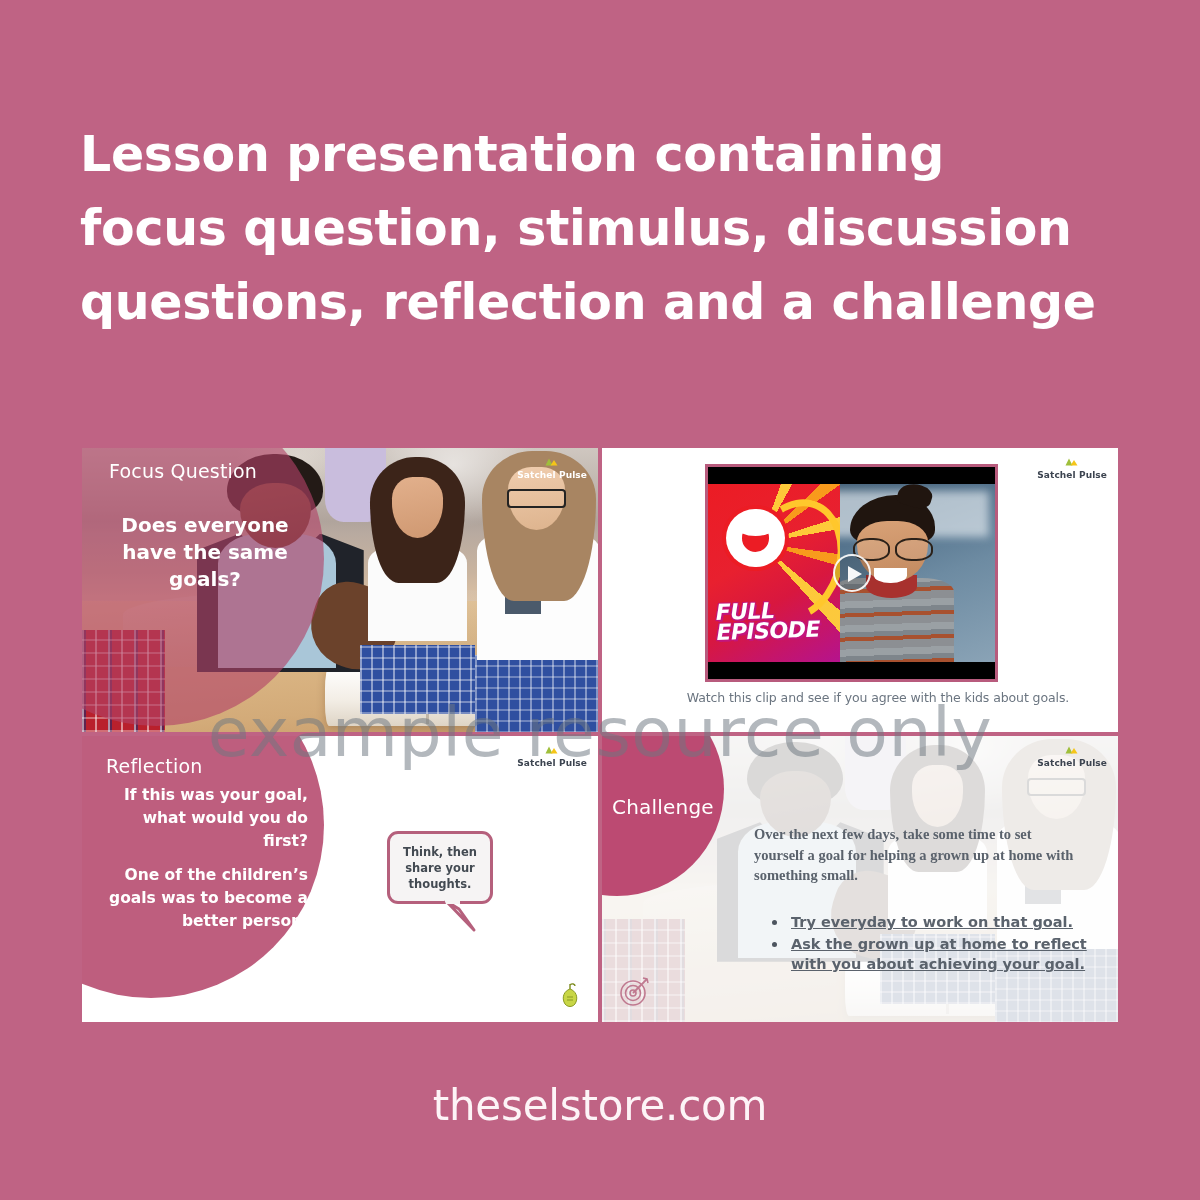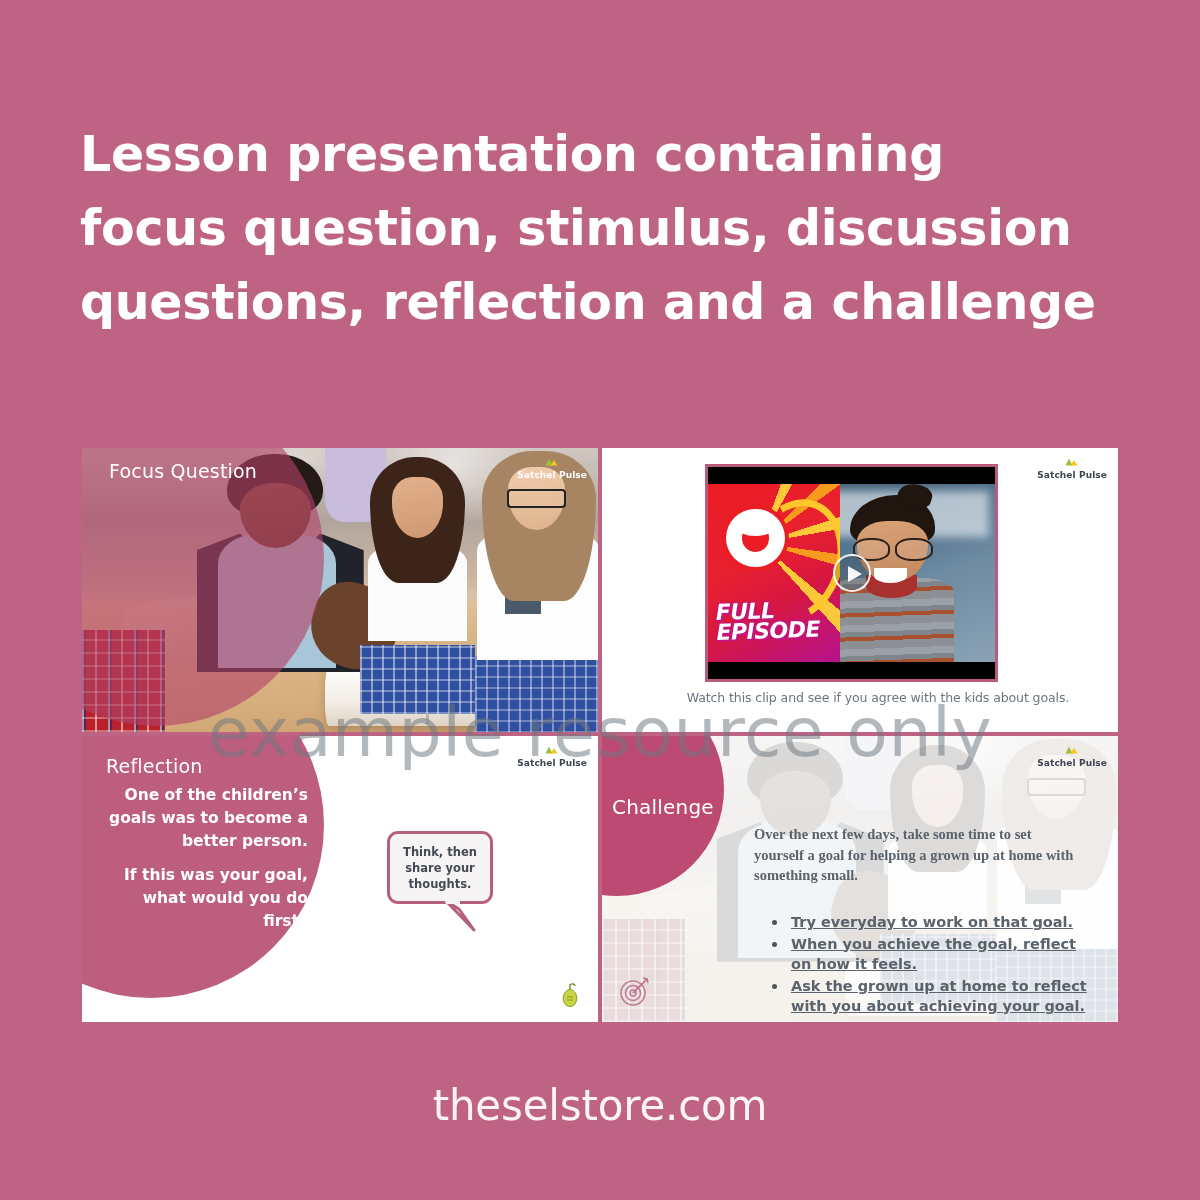--- a/index.html
+++ b/index.html
@@ -660,20 +660,25 @@
             <div class="face"></div>
             <div class="glasses"></div>
         </div>
         <div class="photo-plaid-left"></div>
       </div>
 
       <div class="focus-circle"></div>
 
       <div class="slide-label label-focus">Focus Question</div>
 
+      <div class="focus-question-text">
+        <div>Does everyone</div>
+        <div>have the same</div>
+        <div>goals?</div>
+      </div>
 
       <div class="brand">
         <svg class="brand-mark" viewBox="0 0 28 18">
           <polygon points="1,17 8,3 15,17" fill="#9fbf3b"></polygon>
           <polygon points="11,17 18,6 25,17" fill="#f5c518"></polygon>
         </svg>
         <span class="brand-light">Satchel Pulse</span>
       </div>
     </div>
   </div>
@@ -715,22 +720,22 @@
     </div>
   </div>
 
   <div class="slide">
     <div class="slide-inner">
       <div class="reflect-circle"></div>
 
       <div class="slide-label label-reflection">Reflection</div>
 
       <div class="reflection-text">
+        <p>If this was your goal, what would you do first?</p>
         <p>One of the children’s goals was to become a better person.</p>
-        <p>If this was your goal, what would you do first?</p>
       </div>
 
       <div class="speech-bubble">
         <div class="bubble-text">Think, then share your thoughts.</div>
       </div>
       <svg class="speech-tail" viewBox="0 0 34 34">
         <path d="M2 2 L30 31 L15 10 Z" fill="#f6f4f4" stroke="#b5607c" stroke-width="3" stroke-linejoin="round"></path>
         <path d="M0 0 L16 0 L16 5 L2 5 Z" fill="#f6f4f4"></path>
       </svg>
 
@@ -785,21 +790,20 @@
       </div>
       <div class="challenge-veil"></div>
 
       <div class="challenge-circle"></div>
       <div class="slide-label label-challenge">Challenge</div>
 
       <div class="challenge-body">Over the next few days, take some time to set yourself a goal for helping a grown up at home with something small.</div>
 
       <ul class="challenge-list">
         <li>Try everyday to work on that goal.</li>
-        <li>When you achieve the goal, reflect on how it feels.</li>
         <li>Ask the grown up at home to reflect with you about achieving your goal.</li>
       </ul>
 
       <svg class="target-icon" viewBox="0 0 34 34">
         <circle cx="15" cy="19" r="12" fill="none" stroke="#b5607c" stroke-width="1.6"></circle>
         <circle cx="15" cy="19" r="7.5" fill="none" stroke="#b5607c" stroke-width="1.6"></circle>
         <circle cx="15" cy="19" r="3" fill="none" stroke="#b5607c" stroke-width="1.6"></circle>
         <path d="M15 19 L29 5" stroke="#b5607c" stroke-width="1.8" fill="none"></path>
         <path d="M25 4 L29 5 L30 9" stroke="#b5607c" stroke-width="1.6" fill="none"></path>
       </svg>

